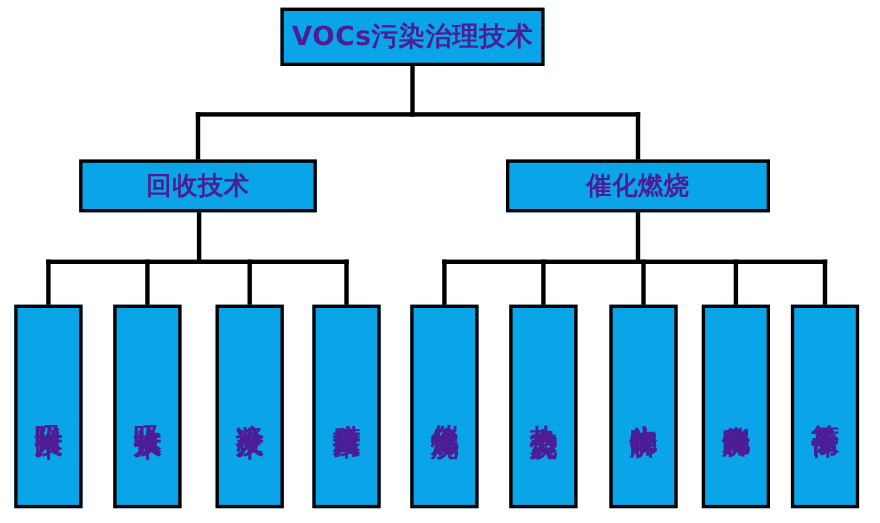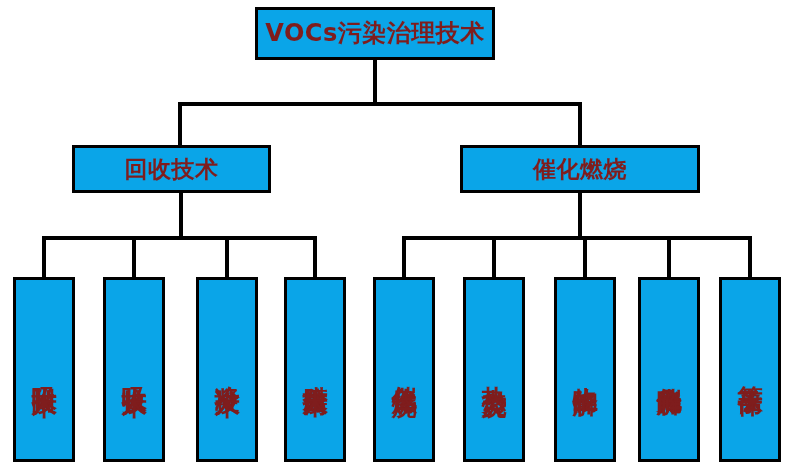--- a/index.html
+++ b/index.html
@@ -19,21 +19,21 @@
 
   
   .node {
     position: absolute;
     box-sizing: border-box;
     background: #0aa5e8;
     border: 3px solid #000000;
     display: flex;
     align-items: center;
     justify-content: center;
-    color: #7f1d1d;
+    color: #4c1d95;
     z-index: 2;
   }
   .node-label {
     display: block;
     line-height: 1.05;
     letter-spacing: 0.5px;
     white-space: nowrap;
   }
 
   
@@ -44,21 +44,21 @@
     height: 53px;
   }
   .node.root .node-label {
     font-size: 24px;
     font-weight: 600;
   }
 
   
   .node.branch {
     height: 48px;
-    width: 199px;
+    width: 216px;
     top: 145px;
   }
   .node.branch .node-label {
     font-size: 23px;
     font-weight: 600;
   }
   .node.branch.branch-left  { left: 72px; }
   .node.branch.branch-right { left: 460px; width: 240px; }
 
   

